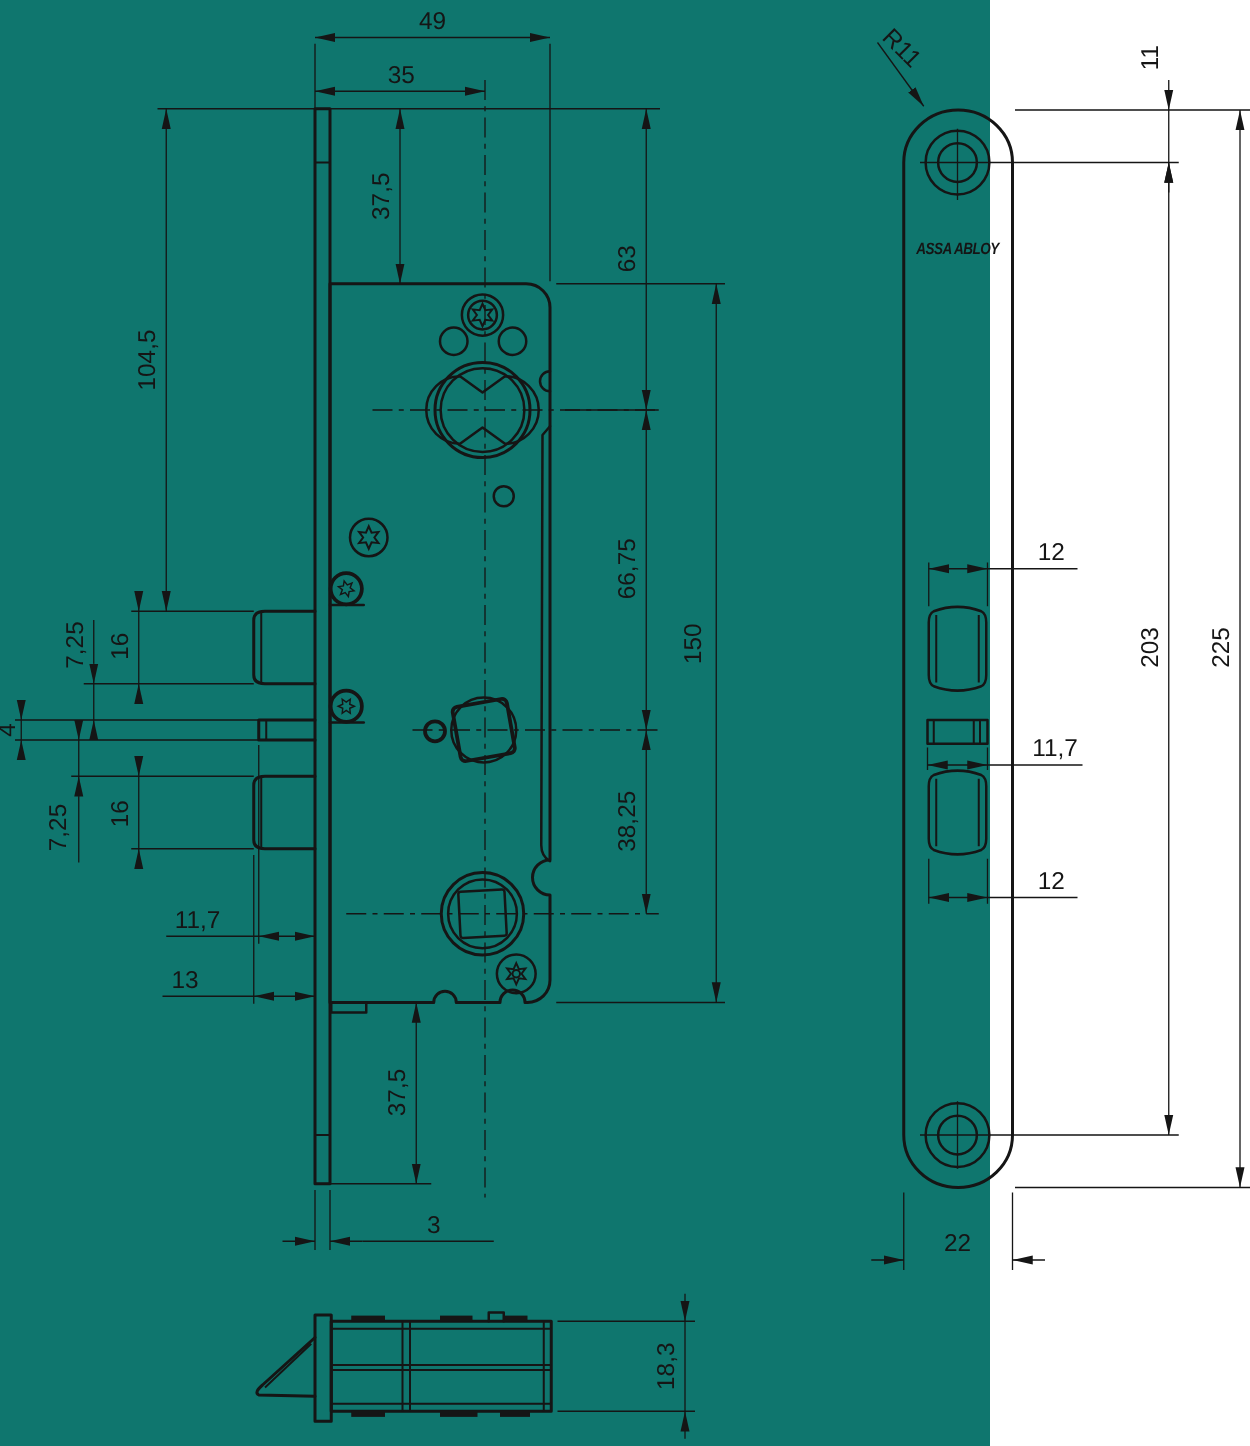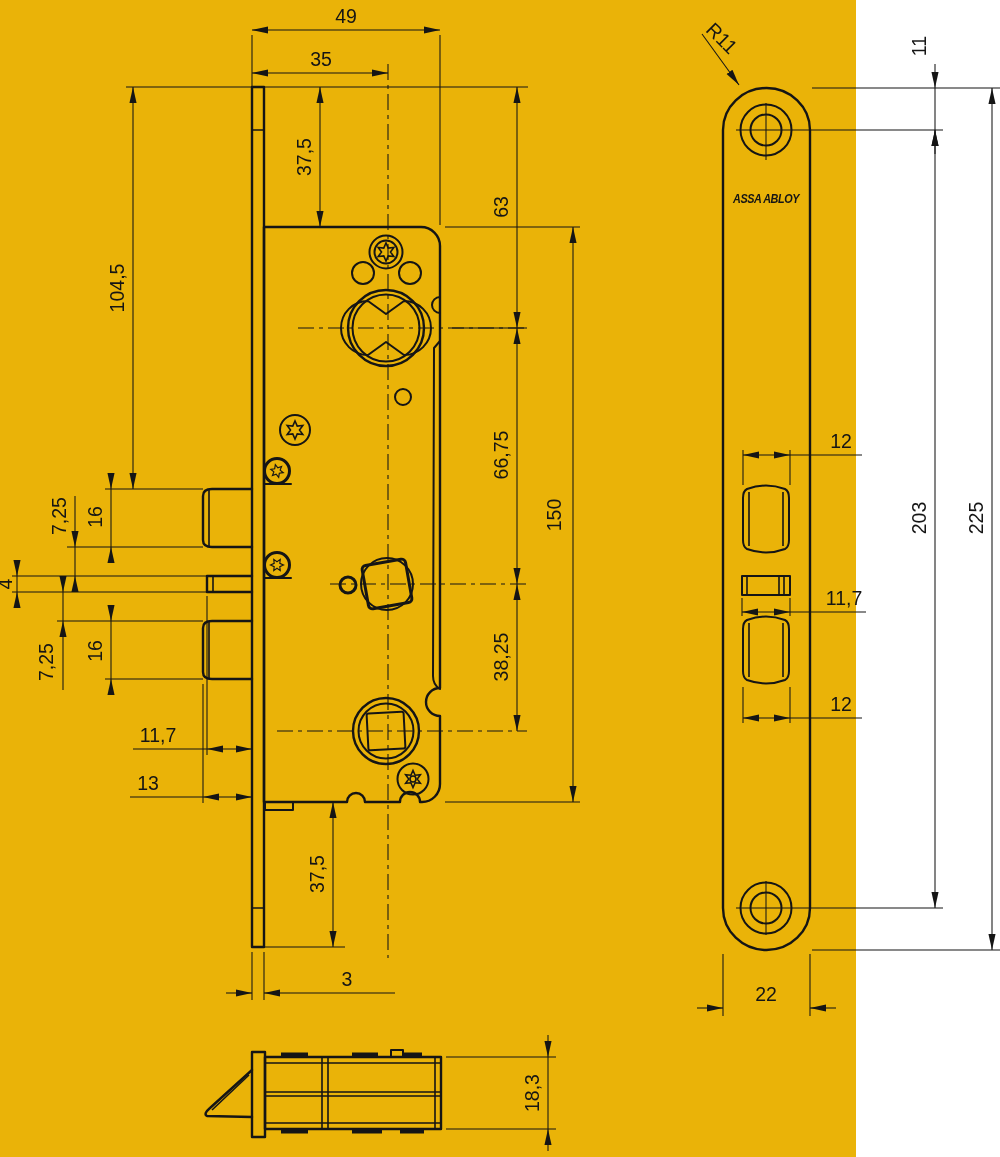--- a/index.html
+++ b/index.html
@@ -1,16 +1,16 @@
 <!DOCTYPE html>
 <html><head>
 <meta charset="utf-8">
 <style>
   html,body { margin:0; padding:0; background:#ffffff; }
-  .canvas { width:856px; height:1157px; position:relative; background:#eab308;
+  .canvas { width:792px; height:1157px; position:relative; background:#0f766e;
             font-family:"Liberation Sans", sans-serif; }
   svg { display:block; }
   .outline  { stroke:#151515; stroke-width:2.4; fill:none; stroke-linejoin:round; stroke-linecap:round; }
   .o2       { stroke:#151515; stroke-width:2;   fill:none; stroke-linejoin:round; stroke-linecap:round; }
   .o3       { stroke:#151515; stroke-width:1.6; fill:none; }
   .thick3   { stroke:#151515; stroke-width:3;   fill:none; }
   .thin     { stroke:#151515; stroke-width:1.05; fill:none; }
   .cl       { stroke:#151515; stroke-width:1.05; fill:none; stroke-dasharray:16 5 4 5; }
   .dim      { stroke:#151515; stroke-width:1.05; fill:none; }
   .tab      { fill:#151515; stroke:none; }

